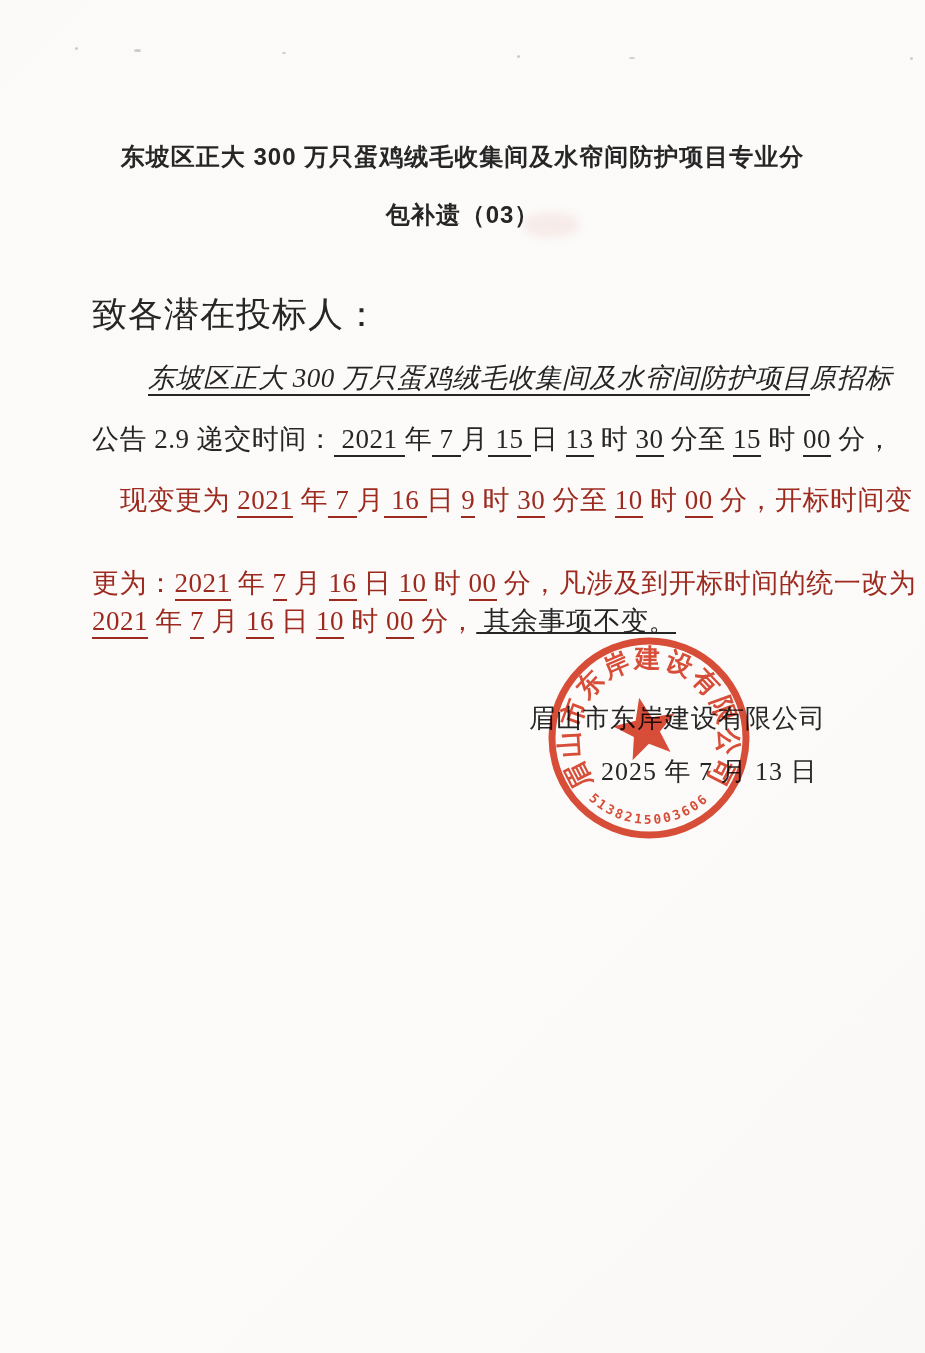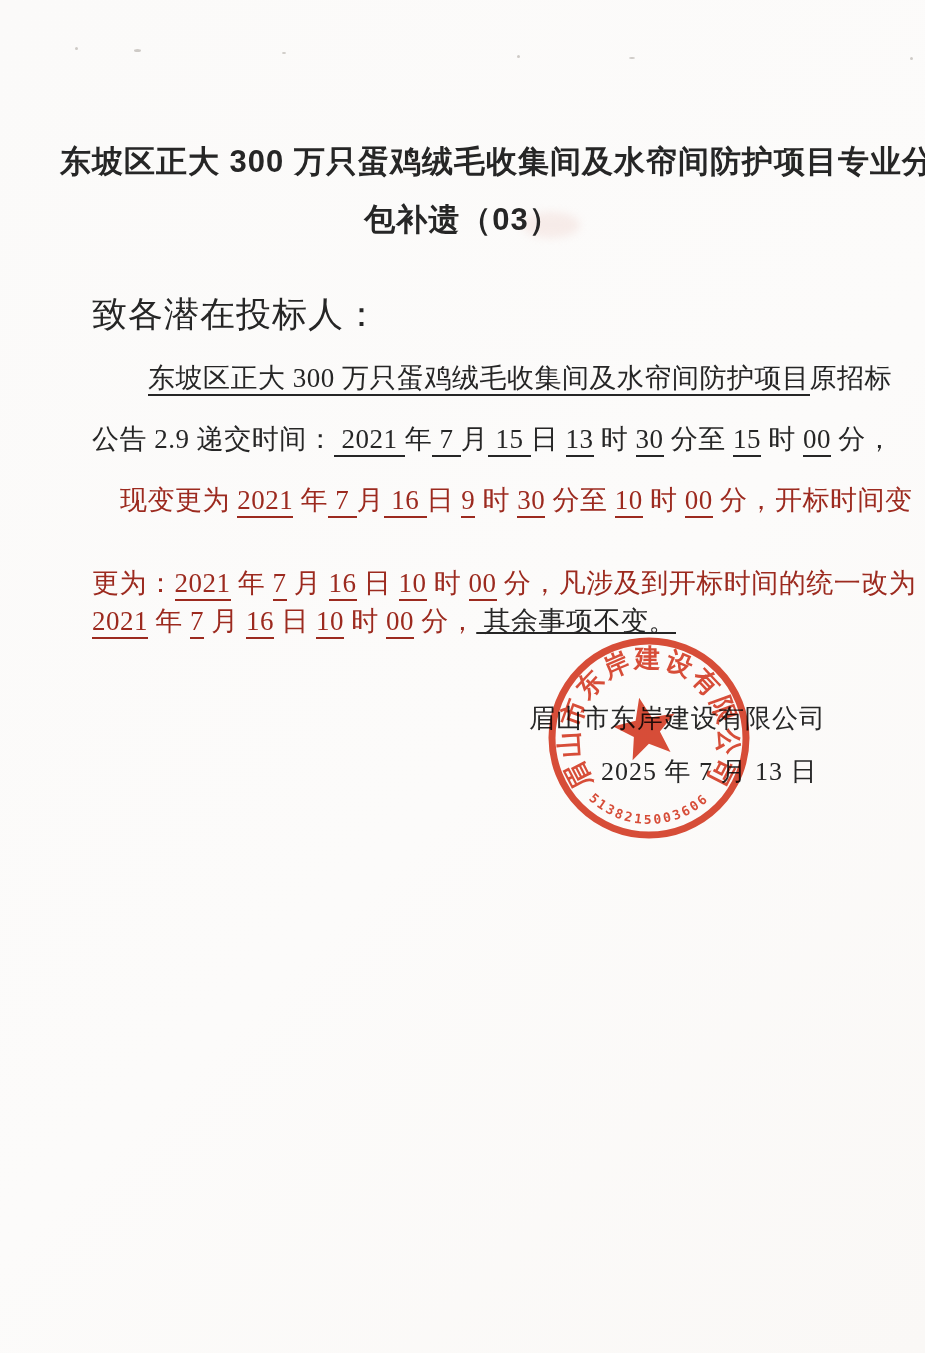--- a/index.html
+++ b/index.html
@@ -8,39 +8,39 @@
     width:925px;height:1353px;
     margin:0 auto;
     background:linear-gradient(135deg,#fbfaf9 0%,#fcfbfa 55%,#faf8f6 100%);
     overflow:hidden;
     font-family:"Liberation Serif","DejaVu Serif",serif;
     color:var(--ink,#262626);
   }
   .doc-title{
     position:absolute;left:60px;right:60px;text-align:center;
     font-family:"Liberation Sans","DejaVu Sans",sans-serif;
-    font-weight:700;font-size:31px;letter-spacing:1px;
+    font-weight:700;font-size:24px;letter-spacing:1px;
     color:var(--ink,#262626);white-space:pre;
   }
   .title-l1{top:141px;}
   .title-l2{top:199px;}
   .salutation{
     position:absolute;left:92px;top:291px;
     font-size:35px;letter-spacing:1px;white-space:pre;
   }
   .body-line{
     position:absolute;left:92px;
     font-size:27px;letter-spacing:0.5px;white-space:pre;
     font-weight:500;
   }
   .body-line .u{
     border-bottom:2px solid currentColor;
     padding-bottom:1px;
   }
-  .indent{padding-left:56px;}
+  .indent{padding-left:56px;font-style:italic;}
   .sig{
     position:absolute;font-size:26px;letter-spacing:1px;white-space:pre;
     color:var(--ink,#262626);z-index:2;
   }
   .sig-company{left:529px;top:701px;}
   .sig-date{left:601px;top:754px;}
   .seal{
     position:absolute;left:544px;top:633px;width:210px;height:210px;
     mix-blend-mode:multiply;opacity:0.9;z-index:3;pointer-events:none;
   }

